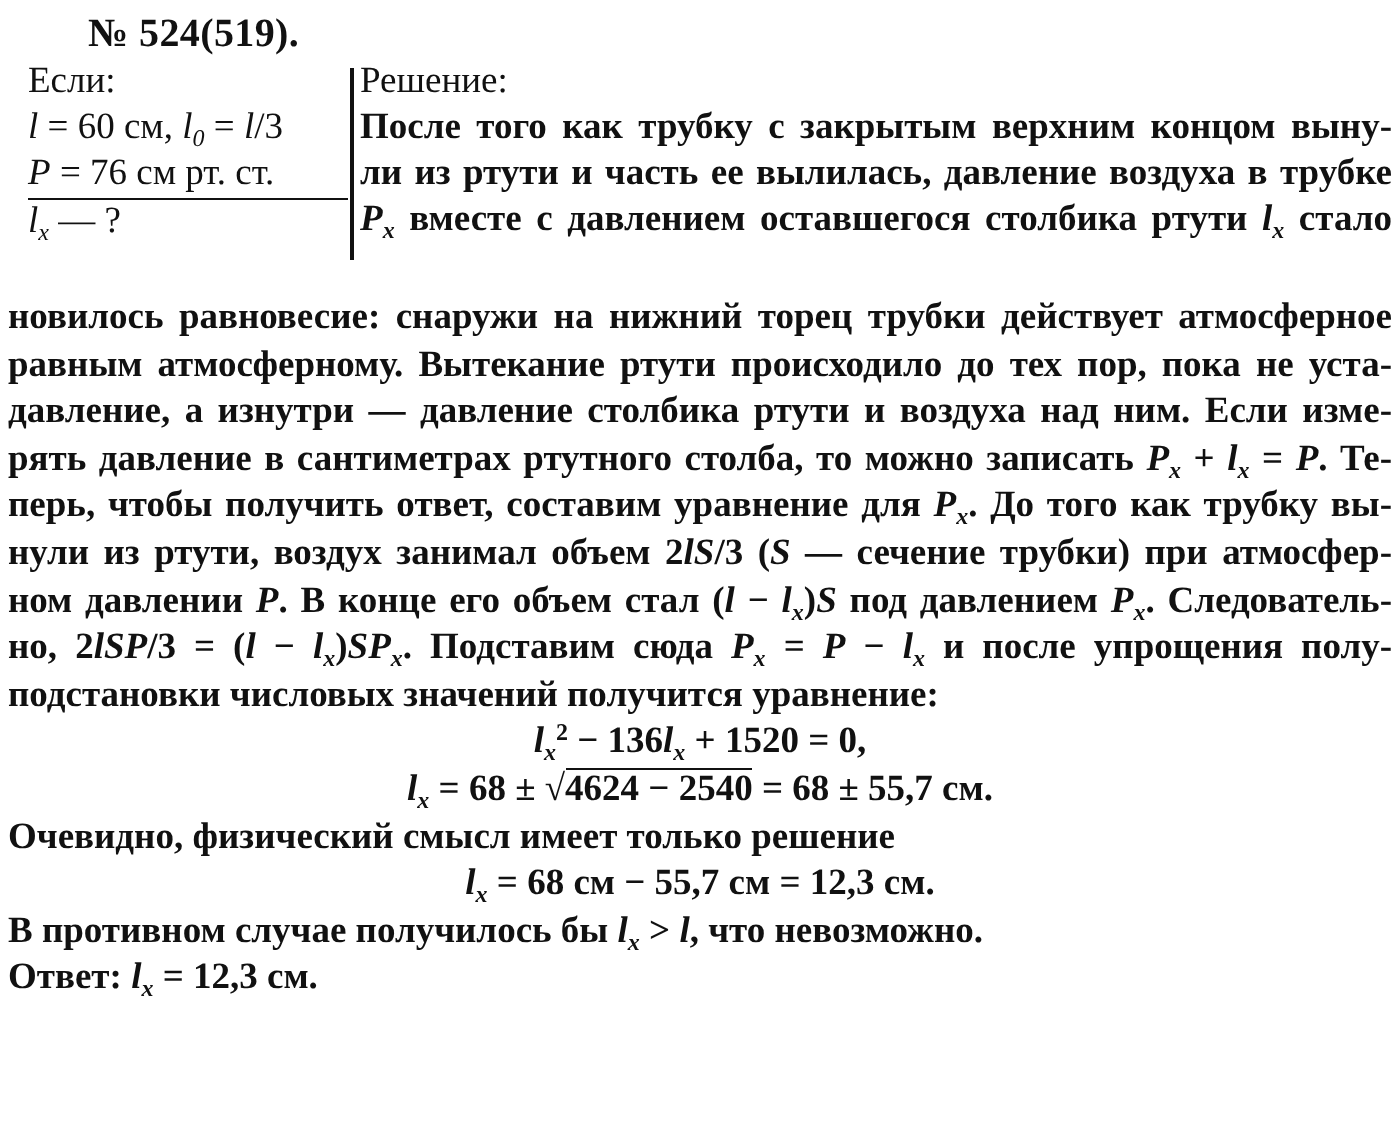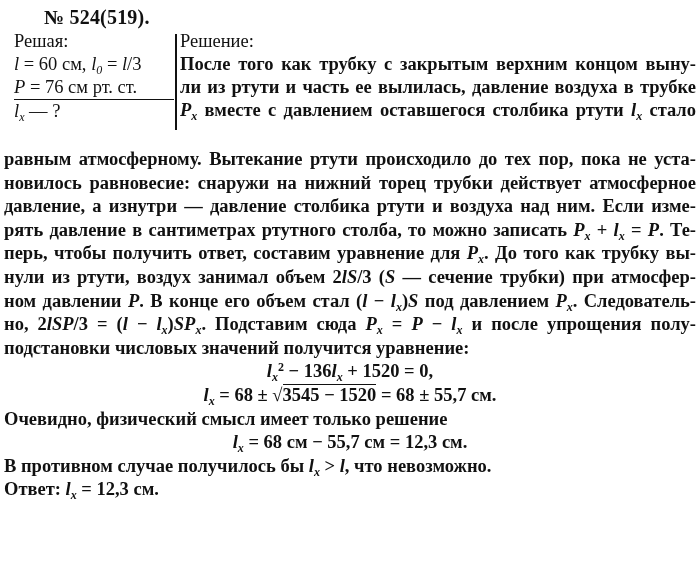--- a/index.html
+++ b/index.html
@@ -22,44 +22,44 @@
   sup { font-size: 12px; vertical-align: 6px; line-height: 0; }
   .sqrt { border-top: 1.5px solid #111; padding-top: 0; }
 </style>
 </head>
 <body>
 
 <div class="page">
   <div class="title">№ 524(519).</div>
 
   <div class="given">
-    <div>Решая:</div>
+    <div>Если:</div>
     <div><i>l</i> = 60 см, <i>l</i><sub>0</sub> = <i>l</i>/3</div>
     <div class="unl"><i>P</i> = 76 см рт. ст.</div>
     <div><i>l</i><sub>x</sub> — ?</div>
   </div>
   <div class="vline"></div>
 
   <div class="solution">
     <div>Решение:</div>
     <div class="line">После того как трубку с закрытым верхним концом выну-</div>
     <div class="line">ли из ртути и часть ее вылилась, давление воздуха в трубке</div>
     <div class="line"><i>P</i><sub>x</sub> вместе с давлением оставшегося столбика ртути <i>l</i><sub>x</sub> стало</div>
   </div>
 
   <div class="body">
+    <div class="line">новилось равновесие: снаружи на нижний торец трубки действует атмосферное</div>
     <div class="line">равным атмосферному. Вытекание ртути происходило до тех пор, пока не уста-</div>
-    <div class="line">новилось равновесие: снаружи на нижний торец трубки действует атмосферное</div>
     <div class="line">давление, а изнутри — давление столбика ртути и воздуха над ним. Если изме-</div>
     <div class="line">рять давление в сантиметрах ртутного столба, то можно записать <i>P</i><sub>x</sub> + <i>l</i><sub>x</sub> = <i>P</i>. Те-</div>
     <div class="line">перь, чтобы получить ответ, составим уравнение для <i>P</i><sub>x</sub>. До того как трубку вы-</div>
     <div class="line">нули из ртути, воздух занимал объем 2<i>lS</i>/3 (<i>S</i> — сечение трубки) при атмосфер-</div>
     <div class="line">ном давлении <i>P</i>. В конце его объем стал (<i>l</i> − <i>l</i><sub>x</sub>)<i>S</i> под давлением <i>P</i><sub>x</sub>. Следователь-</div>
     <div class="line">но, 2<i>lSP</i>/3 = (<i>l</i> − <i>l</i><sub>x</sub>)<i>SP</i><sub>x</sub>. Подставим сюда <i>P</i><sub>x</sub> = <i>P</i> − <i>l</i><sub>x</sub> и после упрощения полу-</div>
     <div class="line left">подстановки числовых значений получится уравнение:</div>
     <div class="line center"><i>l</i><sub>x</sub><sup>2</sup> − 136<i>l</i><sub>x</sub> + 1520 = 0,</div>
-    <div class="line center"><i>l</i><sub>x</sub> = 68 ± √<span class="sqrt">3545 − 1520</span> = 68 ± 55,7 см.</div>
+    <div class="line center"><i>l</i><sub>x</sub> = 68 ± √<span class="sqrt">4624 − 2540</span> = 68 ± 55,7 см.</div>
     <div class="line left">Очевидно, физический смысл имеет только решение</div>
     <div class="line center"><i>l</i><sub>x</sub> = 68 см − 55,7 см = 12,3 см.</div>
     <div class="line left">В противном случае получилось бы <i>l</i><sub>x</sub> &gt; <i>l</i>, что невозможно.</div>
     <div class="line left">Ответ: <i>l</i><sub>x</sub> = 12,3 см.</div>
   </div>
 </div>
 
 </body></html>

